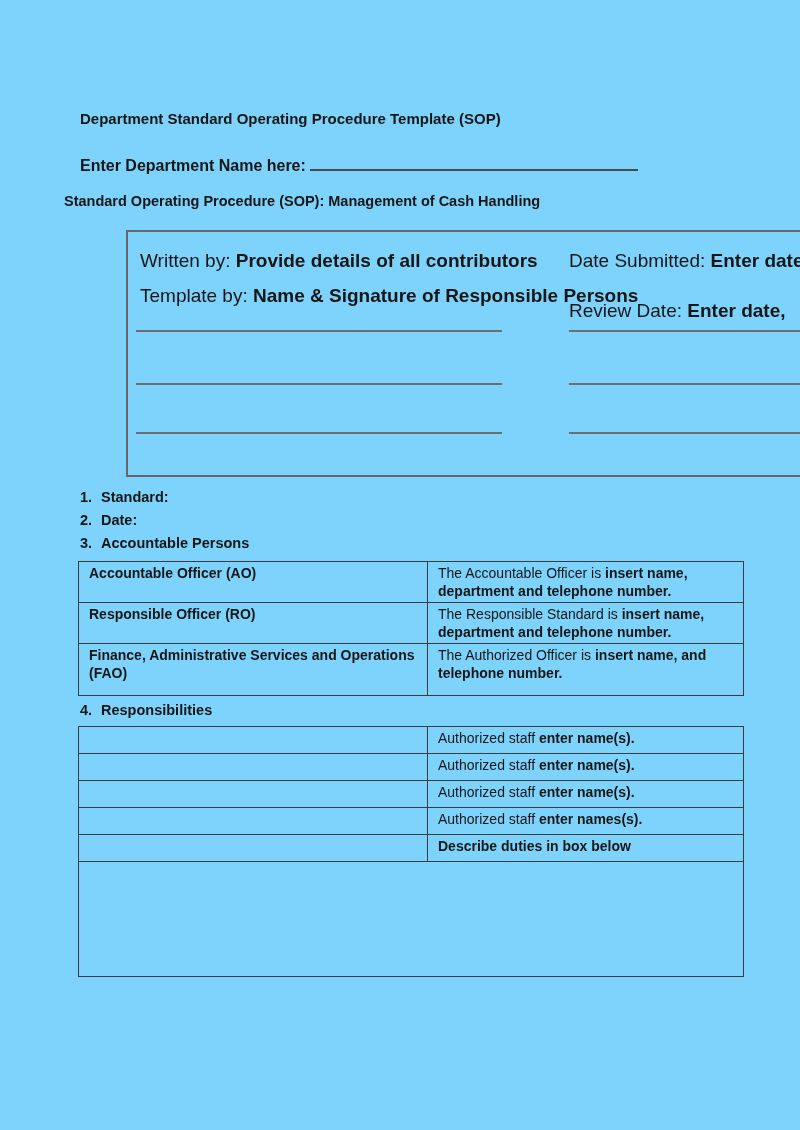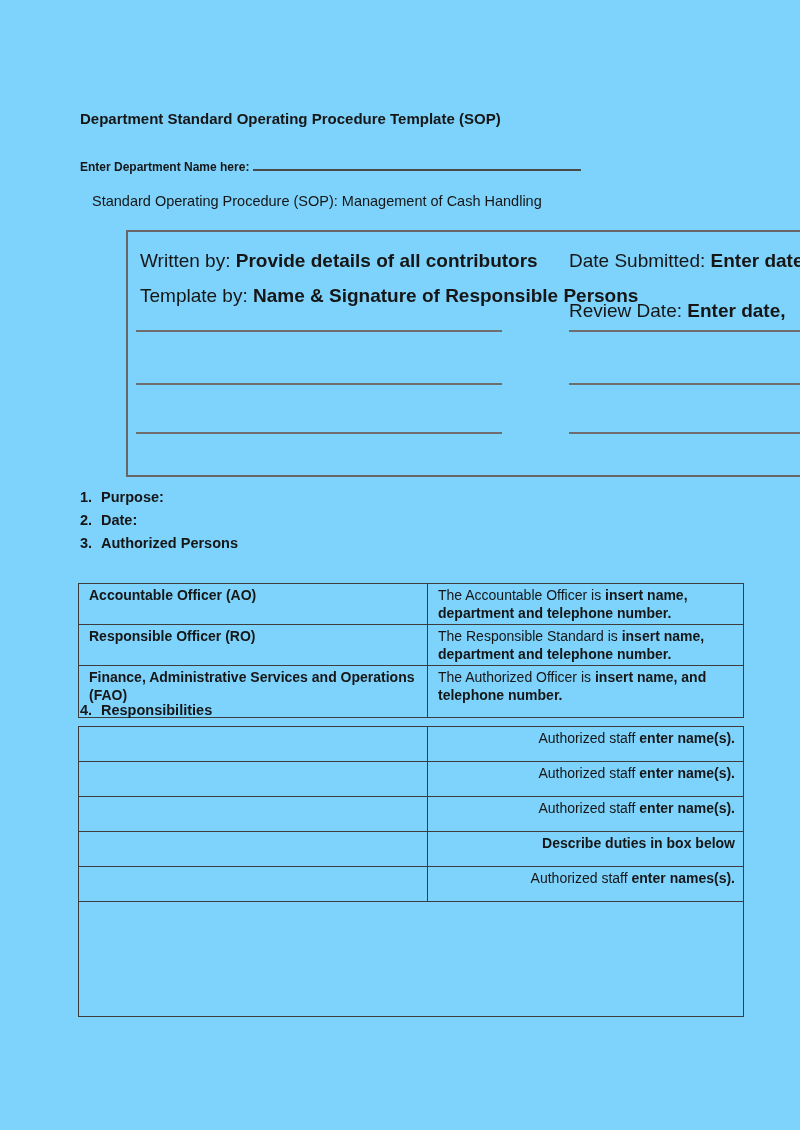--- a/index.html
+++ b/index.html
@@ -8,29 +8,29 @@
     font-family:"Liberation Sans","DejaVu Sans",sans-serif;
     color:#161616;position:relative;overflow:hidden;
   }
   .page{position:absolute;inset:0;background:#7dd3fc;}
   .doc-title{
     position:absolute;left:80px;top:110px;
     font-size:15px;font-weight:bold;white-space:nowrap;
   }
   .dept-line{
     position:absolute;left:80px;top:156px;
-    font-size:12px;font-weight:bold;white-space:nowrap;
+    font-size:16px;font-weight:bold;white-space:nowrap;
   }
   .dept-underline{
     display:inline-block;width:328px;height:13px;
     border-bottom:2px solid #4a4a4a;margin-left:4px;vertical-align:baseline;
   }
   .sop-line{
-    position:absolute;left:92px;top:193px;
-    font-size:14.5px;font-weight:normal;white-space:nowrap;
+    position:absolute;left:64px;top:193px;
+    font-size:14.5px;font-weight:bold;white-space:nowrap;
   }
   .info-box{
     position:absolute;left:78px;top:230px;width:699px;height:247px;
     border:2px solid #666;box-sizing:border-box;font-size:19px;margin-left:48px;
   }
   .info-row-label{font-weight:normal;}
   .info-val{font-weight:bold;}
   .ib-left1{position:absolute;left:12px;top:18px;white-space:nowrap;}
   .ib-left2{position:absolute;left:12px;top:53px;white-space:nowrap;}
   .ib-right1{position:absolute;left:441px;top:18px;white-space:nowrap;text-align:center;}
@@ -44,29 +44,29 @@
     display:flex;white-space:nowrap;
   }
   .section-heading .num{width:21px;}
   .sh-1{top:489px;} .sh-2{top:512px;} .sh-3{top:535px;} .sh-4{top:702px;}
   table{border-collapse:collapse;position:absolute;left:78px;table-layout:fixed;}
   td{
     border:1.5px solid #3c3c3c;vertical-align:top;
     font-size:14px;line-height:18px;padding:2px 8px 2px 10px;
     overflow:hidden;
   }
-  .tbl-resp-persons{top:583px;width:665px;border-radius:19px;}
+  .tbl-resp-persons{top:561px;width:665px;border-radius:19px;}
   .tbl-resp-persons .col-role{width:349px;}
   .tbl-resp-persons .col-desc{width:316px;}
   .role-cell{font-weight:bold;}
   .rp-r1{height:39px;} .rp-r2{height:34px;} .rp-r3{height:52px;margin-left:8px;}
   .tbl-responsibilities{top:726px;width:665px;}
   .tbl-responsibilities .col-blank{width:349px;}
   .tbl-responsibilities .col-staff{width:316px;}
-  .resp-row{height:35px;text-align:right;}
+  .resp-row{height:27px;}
   .duties-cell{height:110px;}
   .bold{font-weight:bold;}
   .describe-cell{font-weight:bold;}
 </style>
 </head>
 <body>
 
 <div class="page">
 
   <div class="doc-title">Department Standard Operating Procedure Template (SOP)</div>
@@ -84,29 +84,29 @@
     <div class="sig-line sig-l sig-y1"></div>
     <div class="sig-line sig-r sig-y1"></div>
     <div class="sig-line sig-l sig-y2"></div>
     <div class="sig-line sig-r sig-y2"></div>
     <div class="sig-line sig-l sig-y3"></div>
     <div class="sig-line sig-r sig-y3"></div>
   </div>
 
   <div class="section-heading sh-1">
     <span class="num">1.</span>
-    <span>Purpose:</span>
+    <span>Standard:</span>
   </div>
   <div class="section-heading sh-2">
     <span class="num">2.</span>
     <span>Date:</span>
   </div>
   <div class="section-heading sh-3">
     <span class="num">3.</span>
-    <span>Authorized Persons</span>
+    <span>Accountable Persons</span>
   </div>
 
   <table class="tbl-resp-persons">
     <colgroup>
         <col class="col-role">
         <col class="col-desc">
       </colgroup>
     <tbody>
         <tr class="rp-r1">
       <td class="role-cell">Accountable Officer (AO)</td>
@@ -141,25 +141,25 @@
     <tr class="resp-row">
       <td></td>
       <td><span>Authorized staff </span><span class="bold">enter name(s).</span></td>
     </tr>
     <tr class="resp-row">
       <td></td>
       <td><span>Authorized staff </span><span class="bold">enter name(s).</span></td>
     </tr>
     <tr class="resp-row">
       <td></td>
-      <td class="describe-cell">Describe duties in box below</td>
+      <td><span>Authorized staff </span><span class="bold">enter names(s).</span></td>
     </tr>
     <tr class="resp-row">
       <td></td>
-      <td><span>Authorized staff </span><span class="bold">enter names(s).</span></td>
+      <td class="describe-cell">Describe duties in box below</td>
     </tr>
     <tr>
       <td class="duties-cell" colspan="2"></td>
     </tr>
   </tbody>
     </table>
 
 </div>
 
 </body></html>

